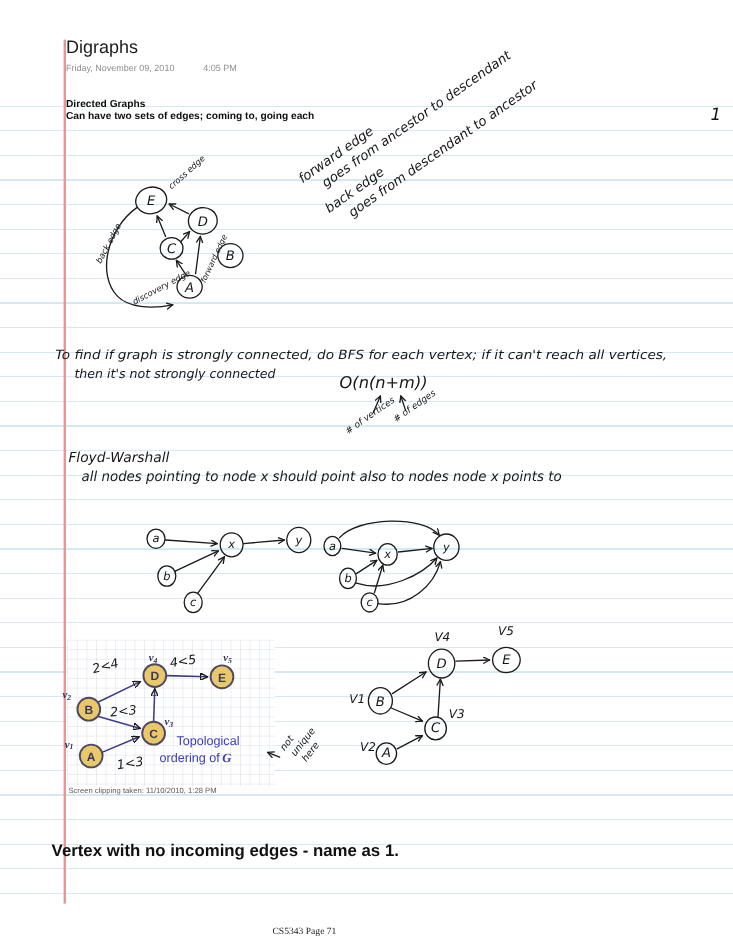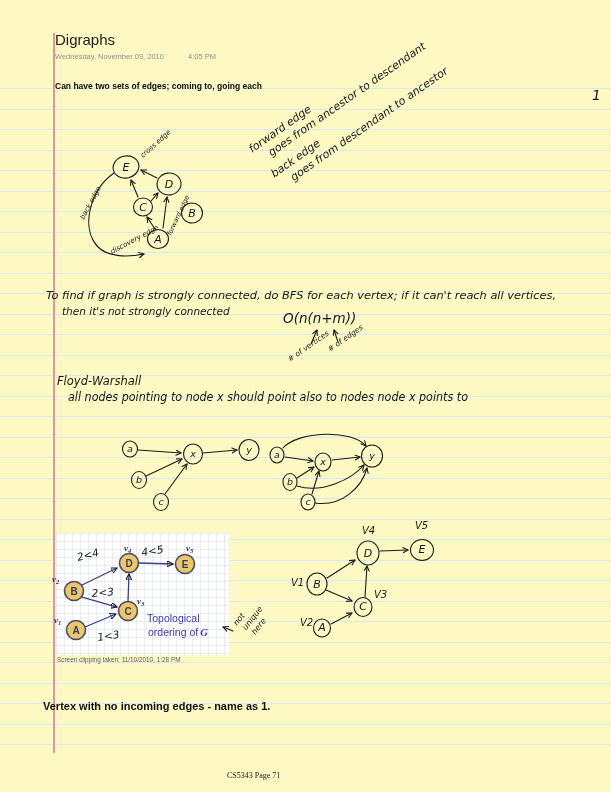--- a/index.html
+++ b/index.html
@@ -1,54 +1,55 @@
 <!DOCTYPE html>
 <html><head>
 <meta charset="utf-8">
 <style>
   html,body{margin:0;padding:0;background:#e9e9e9;}
-  .page{position:relative;width:611px;height:792px;background:#fef9c3;overflow:hidden;
+  .page{position:relative;width:611px;height:792px;background:#ffffff;overflow:hidden;
         font-family:"Liberation Sans",sans-serif;margin:0 auto;}
   .rules{position:absolute;left:0;top:87.5px;width:611px;height:658px;z-index:1;
          background:repeating-linear-gradient(to bottom,#d5e9f2 0,#d5e9f2 1px,transparent 1px,transparent 20.5px);}
   .margin-line{position:absolute;left:53px;top:33px;width:1.6px;height:720px;background:#e79693;z-index:3;}
   .page-title{position:absolute;left:55px;top:31px;font-size:15px;color:#1c1c1c;z-index:4;}
   .date-line{position:absolute;left:55px;top:52px;font-size:7.5px;color:#8f8f8f;z-index:4;}
   .date-line .time{margin-left:24px;}
   .typed{position:absolute;left:55px;top:81px;font-size:8.5px;font-weight:bold;color:#0d0d0d;line-height:10.3px;z-index:4;}
   .clipping{position:absolute;left:56px;top:533px;width:173px;height:122px;background-color:#fff;z-index:2;
             background-image:linear-gradient(rgba(185,197,214,.30) 1px,transparent 1px),
                              linear-gradient(90deg,rgba(185,197,214,.30) 1px,transparent 1px);
             background-size:8px 8px;}
   .clip-cap1{position:absolute;left:147px;top:612px;font-size:10.5px;color:#3a3ac0;z-index:4;text-align:right;}
-  .clip-cap2{position:absolute;left:148px;top:626px;font-size:10.5px;color:#3a3ac0;z-index:4;}
+  .clip-cap2{position:absolute;left:133px;top:626px;font-size:10.5px;color:#3a3ac0;z-index:4;}
   .clip-cap2 .g{font-family:"Liberation Serif",serif;font-style:italic;font-weight:bold;margin-left:2px;}
   .clip-caption{position:absolute;left:57px;top:656px;font-size:6.4px;color:#5a5a5a;z-index:4;}
-  .bottom-note{position:absolute;left:43px;top:700px;font-size:11px;font-weight:bold;color:#101010;z-index:4;}
+  .bottom-note{position:absolute;left:43px;top:700px;font-size:14px;font-weight:bold;color:#101010;z-index:4;}
   .footer{position:absolute;left:227px;top:771px;font-family:"Liberation Serif",serif;font-size:8px;color:#1a1a1a;z-index:4;}
   svg.ink{position:absolute;left:0;top:0;z-index:5;pointer-events:none;}
   .ink path,.ink ellipse,.ink line{stroke:#1b1b1b;stroke-width:1.1;fill:none;stroke-linecap:round;stroke-linejoin:round;}
   .ink .hw{font-family:"DejaVu Sans",sans-serif;font-style:italic;fill:#161616;stroke:none;}
   .ink .nav{stroke:#3c3c8c;stroke-width:1.3;}
   .ink .gold{fill:#eac768;stroke:#4c4a63;stroke-width:1.6;}
   .ink .nodecap{font-family:"Liberation Sans",sans-serif;font-weight:bold;fill:#3a3963;stroke:none;font-style:normal;}
   .ink .vlab{font-family:"Liberation Serif",serif;font-style:italic;font-weight:bold;fill:#33325e;stroke:none;}
 </style>
 </head>
 <body>
 
 <div class="page">
   <div class="rules"></div>
   <div class="margin-line"></div>
 
   <div class="page-title">Digraphs</div>
   <div class="date-line">
-    <span>Wednesday, November 09, 2010</span><span class="time">4:05 PM</span>
+    <span>Friday, November 09, 2010</span><span class="time">4:05 PM</span>
   </div>
   <div class="typed">
+    <div>Directed Graphs</div>
     <div>Can have two sets of edges; coming to, going each</div>
   </div>
 
   <div class="clipping"></div>
   <div class="clip-cap1">Topological</div>
   <div class="clip-cap2">
     <span>ordering of</span><span class="g">G</span>
   </div>
   <div class="clip-caption">Screen clipping taken: 11/10/2010, 1:28 PM</div>
 

